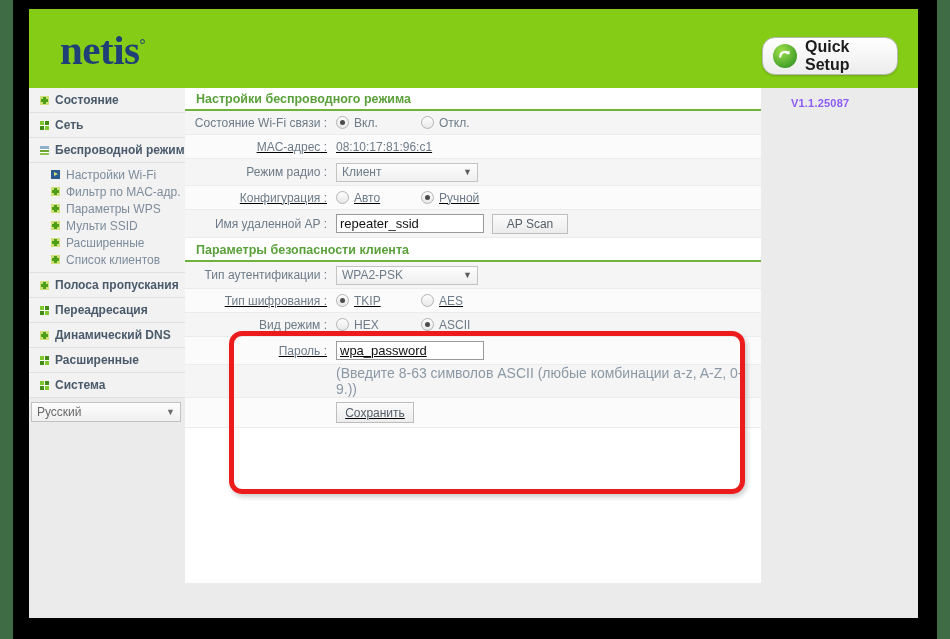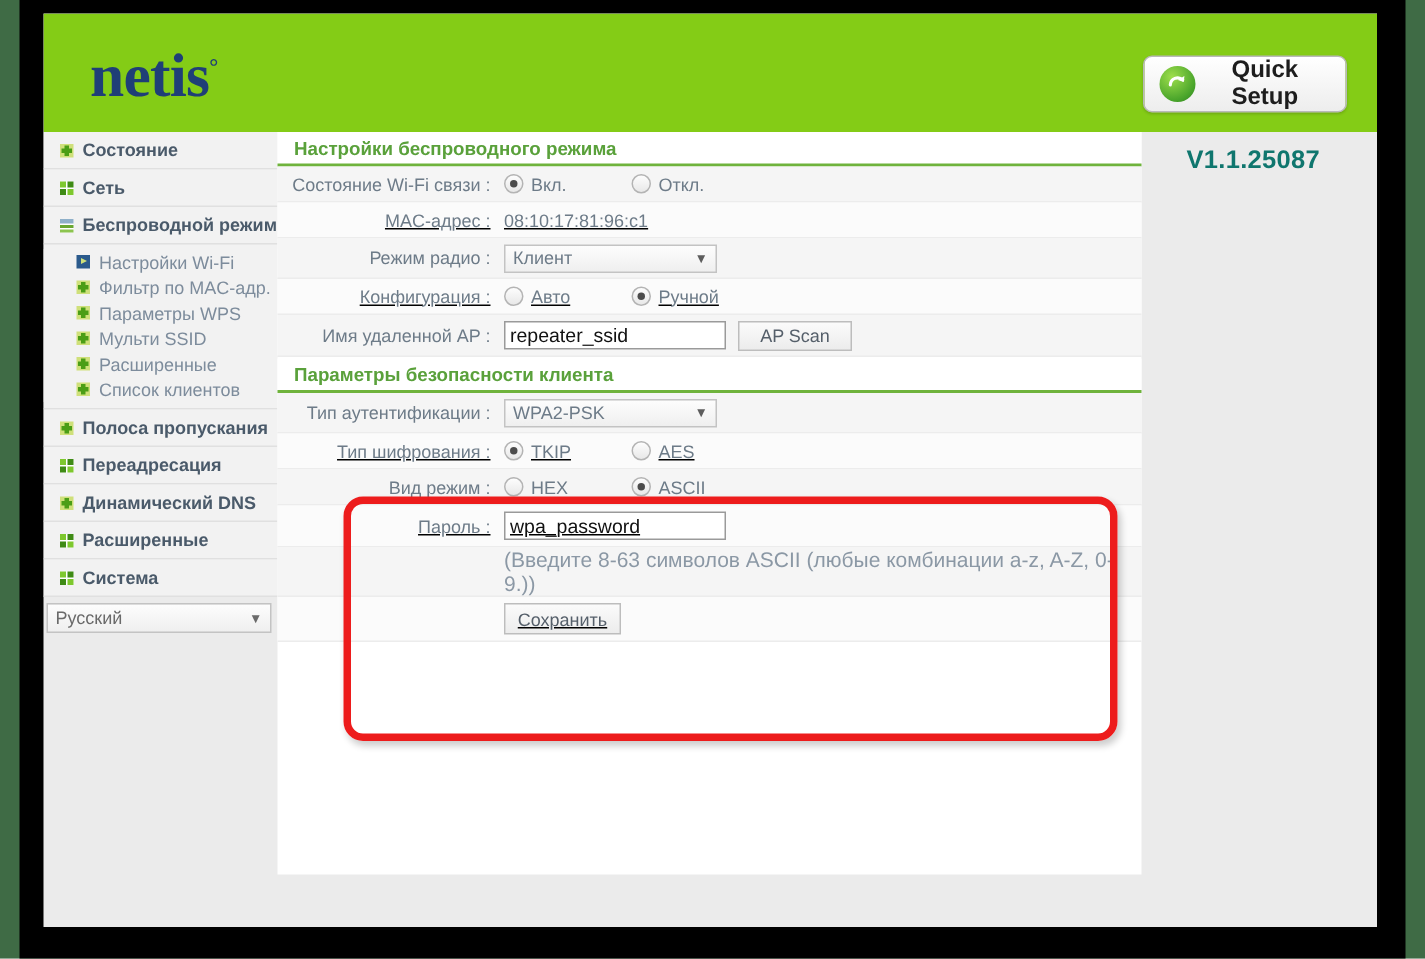--- a/index.html
+++ b/index.html
@@ -59,29 +59,28 @@
     vertical-align: super;
     font-weight: bold;
   }
   #quick-setup-btn {
     position: absolute;
     left: 733px;
     top: 28px;
     width: 136px;
     height: 38px;
     border: 1px solid #b9b9b9;
-    border-radius: 6px;
+    border-radius: 13px;
     background: linear-gradient(#ffffff, #ededed);
     box-shadow: 0 1px 2px rgba(0,0,0,0.18);
     display: flex;
     align-items: center;
     padding-left: 10px;
     box-sizing: border-box;
     cursor: pointer;
-    gap: 16px;
   }
   #quick-setup-btn .qs-icon {
     width: 24px;
     height: 24px;
     border-radius: 50%;
     background: radial-gradient(circle at 35% 30%, #9ede4c, #47a32a 70%, #2f7a1c);
     display: flex;
     align-items: center;
     justify-content: center;
     flex: none;
@@ -114,23 +113,23 @@
     left: 156px;
     top: 0;
     width: 576px;
     height: 495px;
     background: #ffffff;
   }
   #version-label {
     position: absolute;
     left: 762px;
     top: 9px;
-    font-size: 17px;
+    font-size: 11px;
     font-weight: bold;
-    color: #0f766e;
+    color: #8b5cf6;
     letter-spacing: 0.2px;
   }
 
   
   .menu-item {
     position: relative;
     height: 24px;
     display: flex;
     align-items: center;
     padding-left: 11px;

